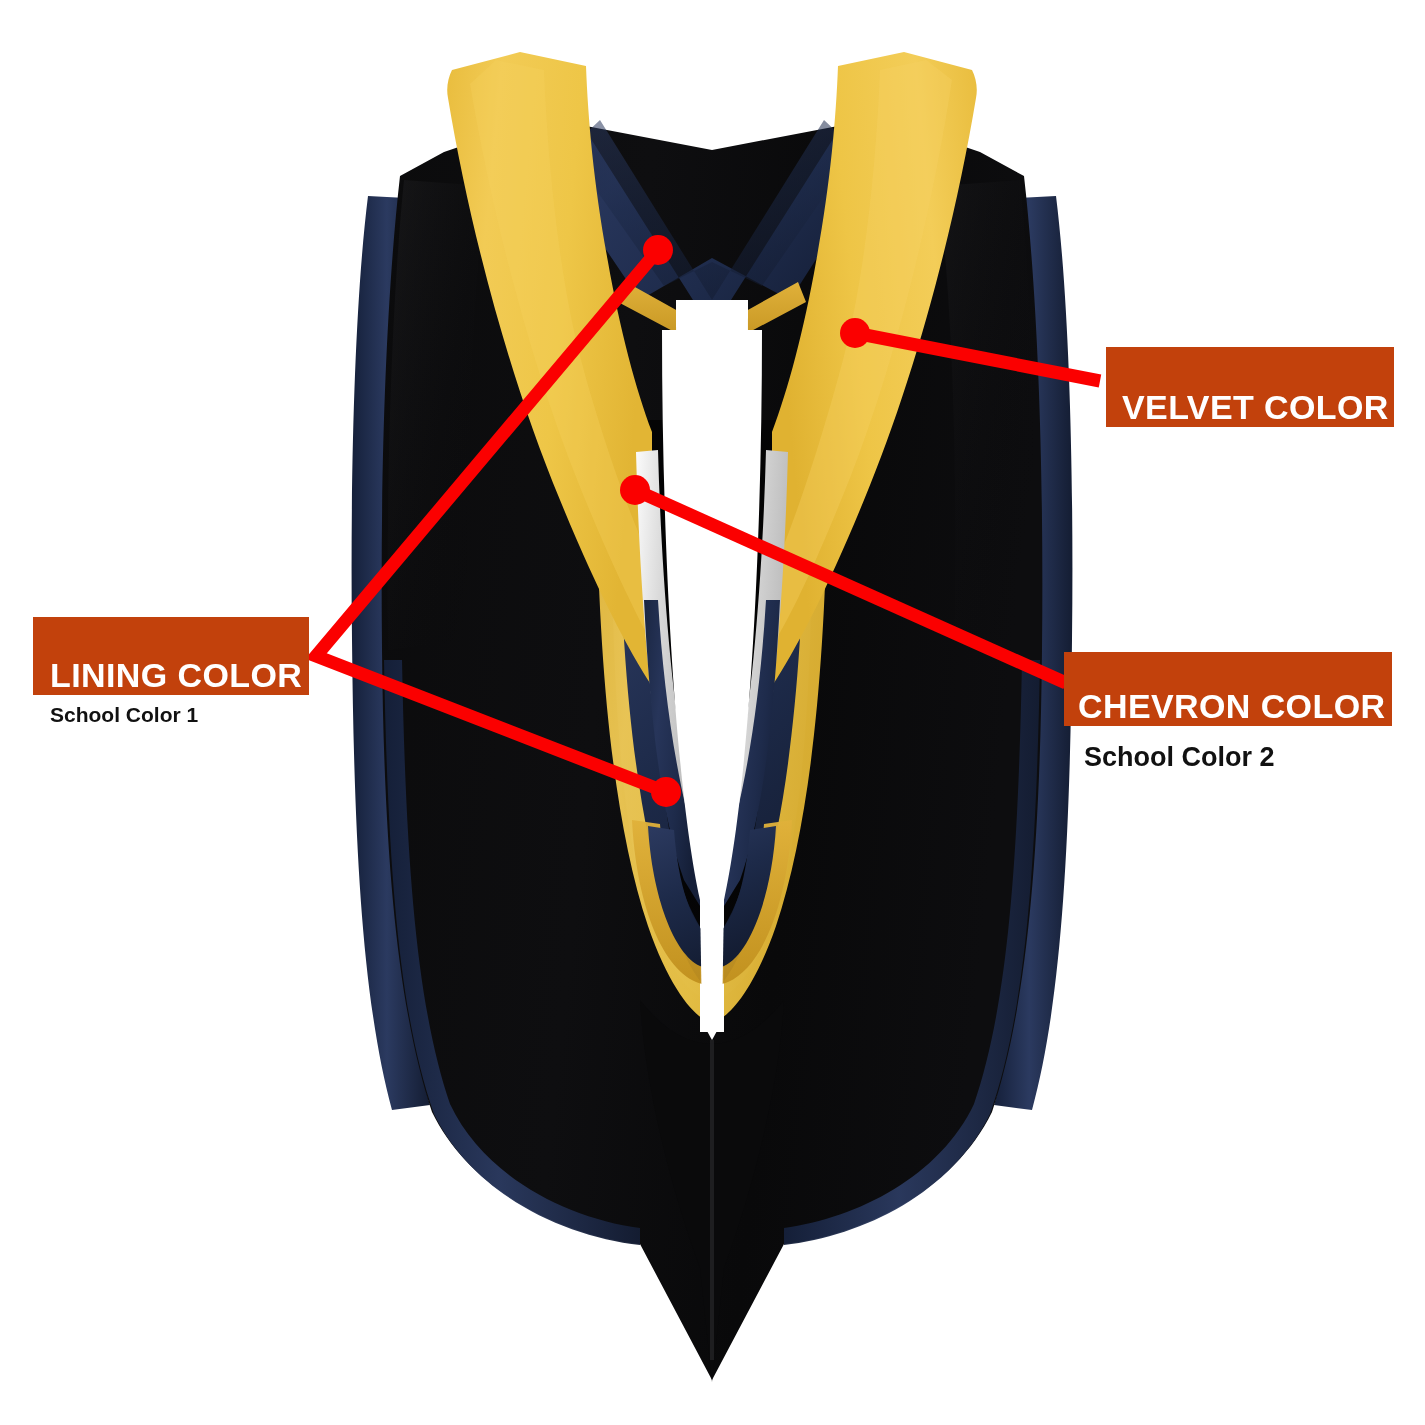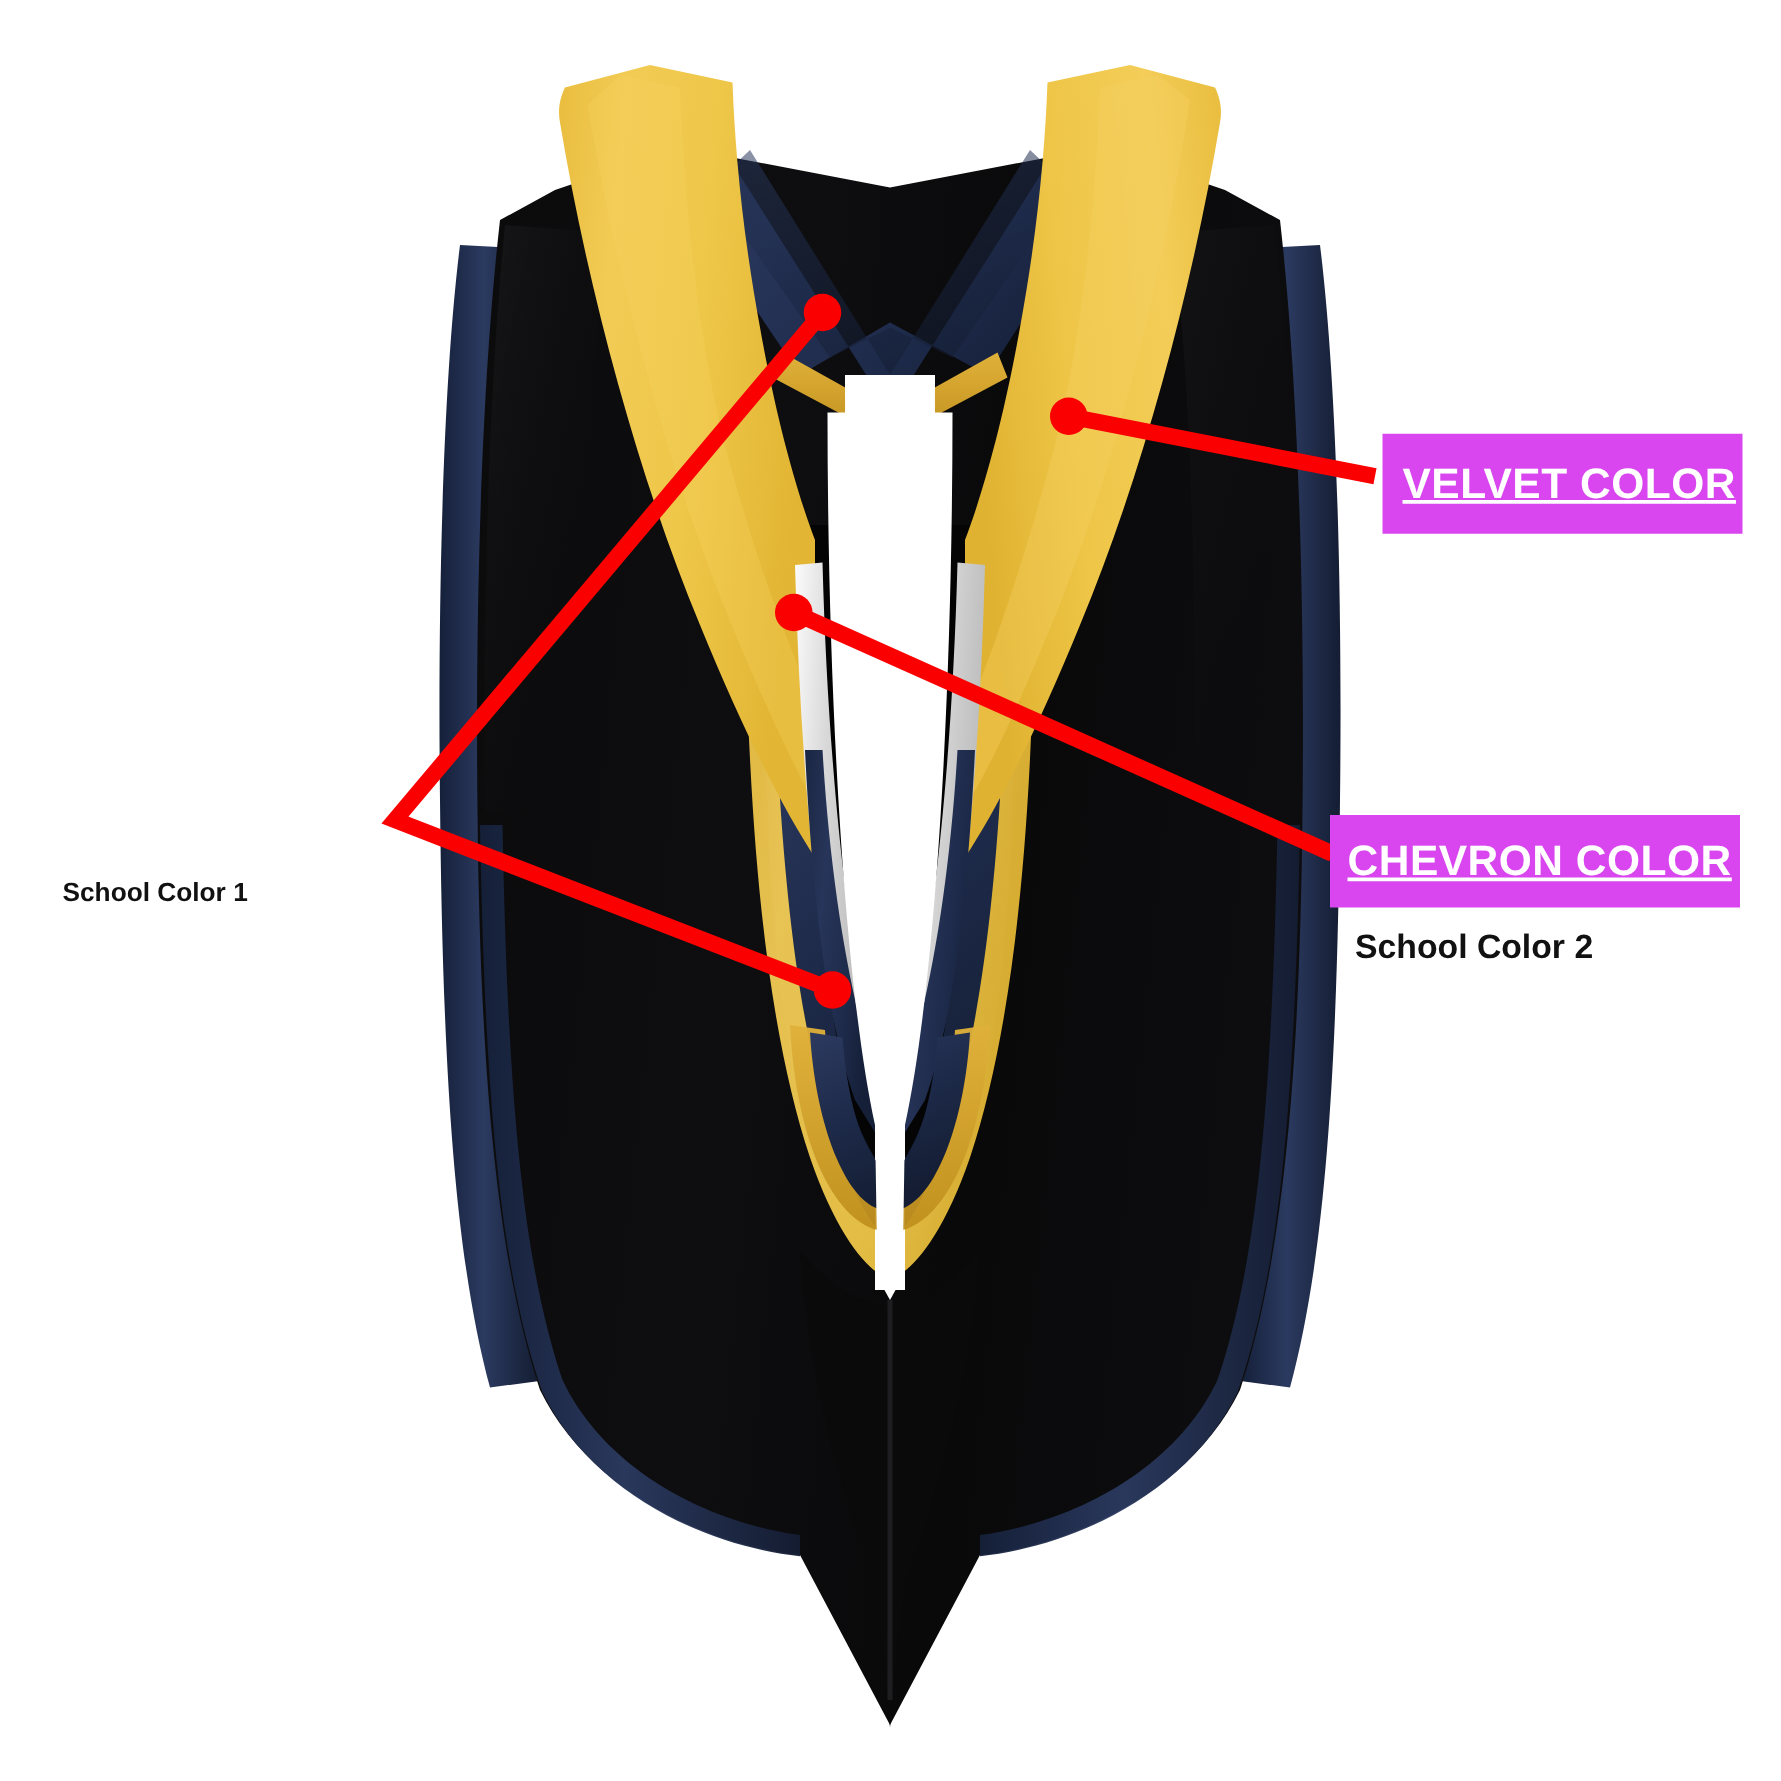--- a/index.html
+++ b/index.html
@@ -22,28 +22,27 @@
   }
   svg.layer {
     position: absolute;
     left: 0;
     top: 0;
     width: 1425px;
     height: 1425px;
   }
   .callout-box {
     position: absolute;
-    background: #d946ef;
+    background: #c2410c;
     color: #ffffff;
     display: flex;
-    align-items: center;
+    align-items: flex-end;
     font-weight: bold;
     letter-spacing: 0.4px;
     white-space: nowrap;
-    text-decoration: underline;
   }
   .callout-sub {
     position: absolute;
     color: #111111;
     font-weight: bold;
     white-space: nowrap;
   }
   #box-velvet {
     left: 1106px;
     top: 347px;
@@ -317,20 +316,23 @@
     <circle cx="666" cy="792" r="15" fill="#FB0000"></circle>
 
     <path d="M 635 490 L 1066 683" stroke="#FB0000" stroke-width="13" fill="none" stroke-linecap="butt"></path>
     <circle cx="635" cy="490" r="15" fill="#FB0000"></circle>
   </svg>
 
   <div class="callout-box" id="box-velvet">
     <span>VELVET COLOR</span>
   </div>
 
+  <div class="callout-box" id="box-lining">
+    <span>LINING COLOR</span>
+  </div>
   <div class="callout-sub" id="sub-lining">School Color 1</div>
 
   <div class="callout-box" id="box-chevron">
     <span>CHEVRON COLOR</span>
   </div>
   <div class="callout-sub" id="sub-chevron">School Color 2</div>
 
 </div>
 
 </body></html>

